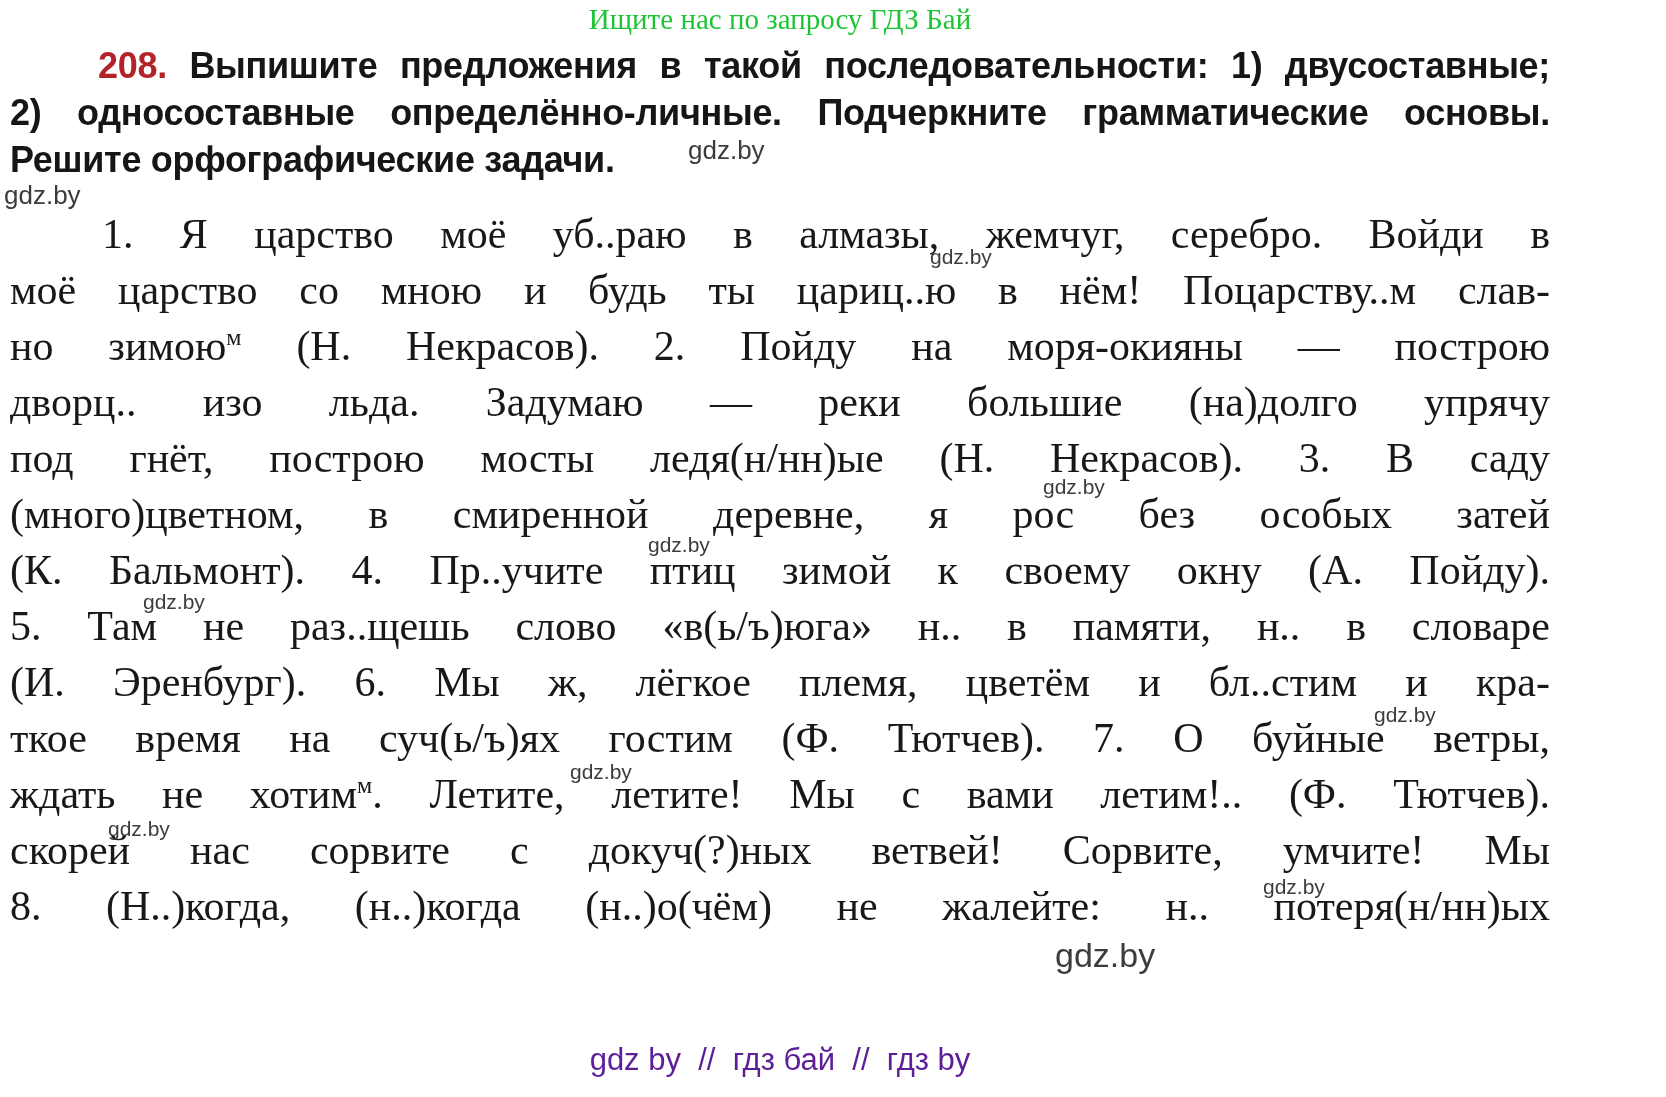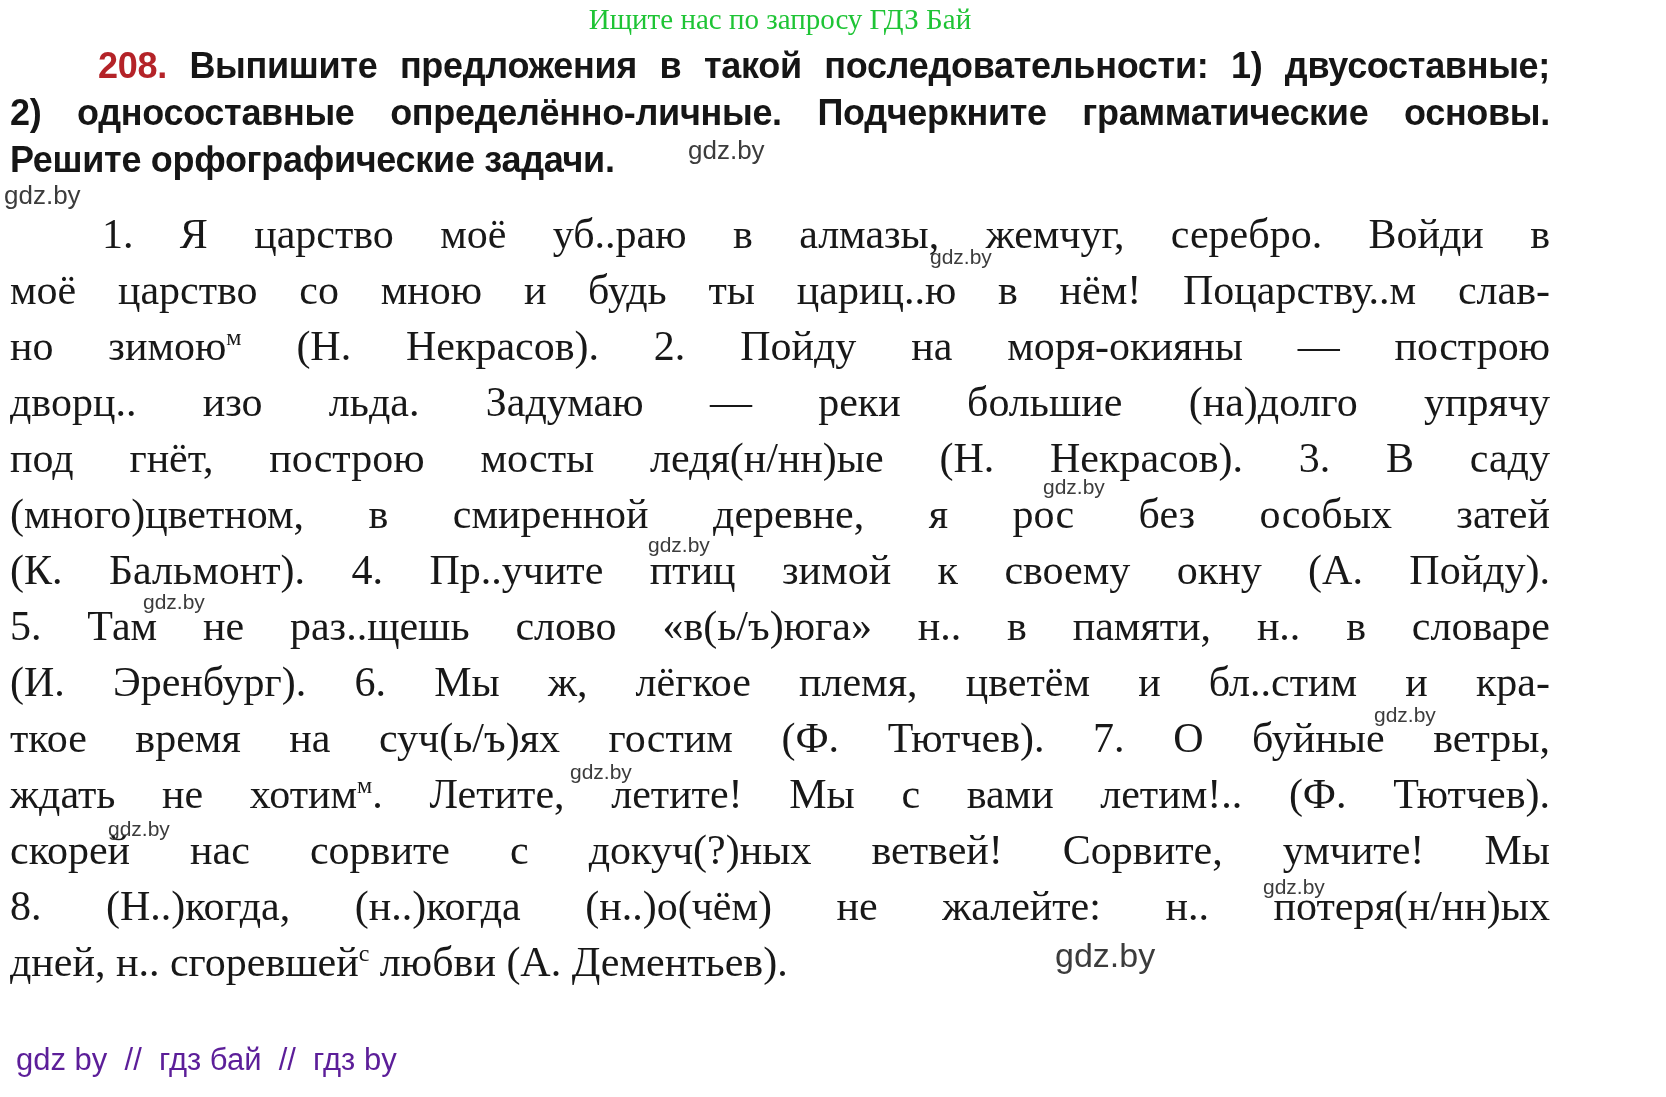--- a/index.html
+++ b/index.html
@@ -26,21 +26,21 @@
   .body-text .line:first-child{text-indent:92px;}
   .line{white-space:normal;}
   .line.just{text-align:justify;text-align-last:justify;}
   .s-i{}
   sup.s-sup{font-size:24px;line-height:0;}
   .wm{
     position:absolute;font-family:Liberation Sans, sans-serif;
     color:var(--wm,#3c3c3c);white-space:nowrap;
   }
   .promo-bottom{
-    position:absolute;top:1042px;left:16px;width:1560px;text-align:left;
+    position:absolute;top:1042px;left:0;width:1560px;text-align:center;
     font-family:"Liberation Sans","DejaVu Sans",sans-serif;
     font-size:31px;color:var(--purple,#5c1e99);white-space:pre;
   }
 </style>
 </head>
 <body>
 
 <div class="page">
   <div class="promo-top">Ищите нас по запросу ГДЗ Бай</div>
   <div class="task" id="task">
@@ -55,21 +55,20 @@
       <div class="line just"><span class="s-r">дворц.. изо льда. Задумаю — реки большие </span><span class="s-i">(на)</span><span class="s-r">долго упрячу</span></div>
       <div class="line just"><span class="s-r">под гнёт, построю мосты ледя</span><span class="s-i">(н/нн)</span><span class="s-r">ые </span><span class="s-i">(Н. Некрасов)</span><span class="s-r">. 3. В саду</span></div>
       <div class="line just"><span class="s-i">(много)</span><span class="s-r">цветном, в смиренной деревне, я рос без особых затей</span></div>
       <div class="line just"><span class="s-i">(К. Бальмонт)</span><span class="s-r">. 4. Пр..учите птиц зимой к своему окну </span><span class="s-i">(А. Пойду)</span><span class="s-r">.</span></div>
       <div class="line just"><span class="s-r">5. Там не раз..щешь слово «в</span><span class="s-i">(ь/ъ)</span><span class="s-r">юга» н.. в памяти, н.. в словаре</span></div>
       <div class="line just"><span class="s-i">(И. Эренбург)</span><span class="s-r">. 6. Мы ж, лёгкое племя, цветём и бл..стим и кра-</span></div>
       <div class="line just"><span class="s-r">ткое время на суч</span><span class="s-i">(ь/ъ)</span><span class="s-r">ях гостим </span><span class="s-i">(Ф. Тютчев)</span><span class="s-r">. 7. О буйные ветры,</span></div>
       <div class="line just"><span class="s-r">ждать не хотим</span><sup class="s-sup">м</sup><span class="s-r">. Летите, летите! Мы с вами летим!.. </span><span class="s-i">(Ф. Тютчев)</span><span class="s-r">.</span></div>
       <div class="line just"><span class="s-r">скорей нас сорвите с докуч</span><span class="s-i">(?)</span><span class="s-r">ных ветвей! Сорвите, умчите! Мы</span></div>
       <div class="line just"><span class="s-r">8. </span><span class="s-i">(Н..)</span><span class="s-r">когда, </span><span class="s-i">(н..)</span><span class="s-r">когда </span><span class="s-i">(н..)</span><span class="s-r">о</span><span class="s-i">(чём)</span><span class="s-r"> не жалейте: н.. потеря</span><span class="s-i">(н/нн)</span><span class="s-r">ых</span></div>
-      <div class="line"><span class="s-r">дней, н.. сгоревшей</span><sup class="s-sup">с</sup><span class="s-r"> любви </span><span class="s-i">(А. Дементьев)</span><span class="s-r">.</span></div>
     </div>
   <div id="wms">
       <span class="wm" style="left: 688px; top: 135px; font-size: 26px;">gdz.by</span>
       <span class="wm" style="left: 4px; top: 180px; font-size: 26px;">gdz.by</span>
       <span class="wm" style="left: 930px; top: 245px; font-size: 21px;">gdz.by</span>
       <span class="wm" style="left: 1043px; top: 475px; font-size: 21px;">gdz.by</span>
       <span class="wm" style="left: 648px; top: 533px; font-size: 21px;">gdz.by</span>
       <span class="wm" style="left: 143px; top: 590px; font-size: 21px;">gdz.by</span>
       <span class="wm" style="left: 1374px; top: 703px; font-size: 21px;">gdz.by</span>
       <span class="wm" style="left: 570px; top: 760px; font-size: 21px;">gdz.by</span>

